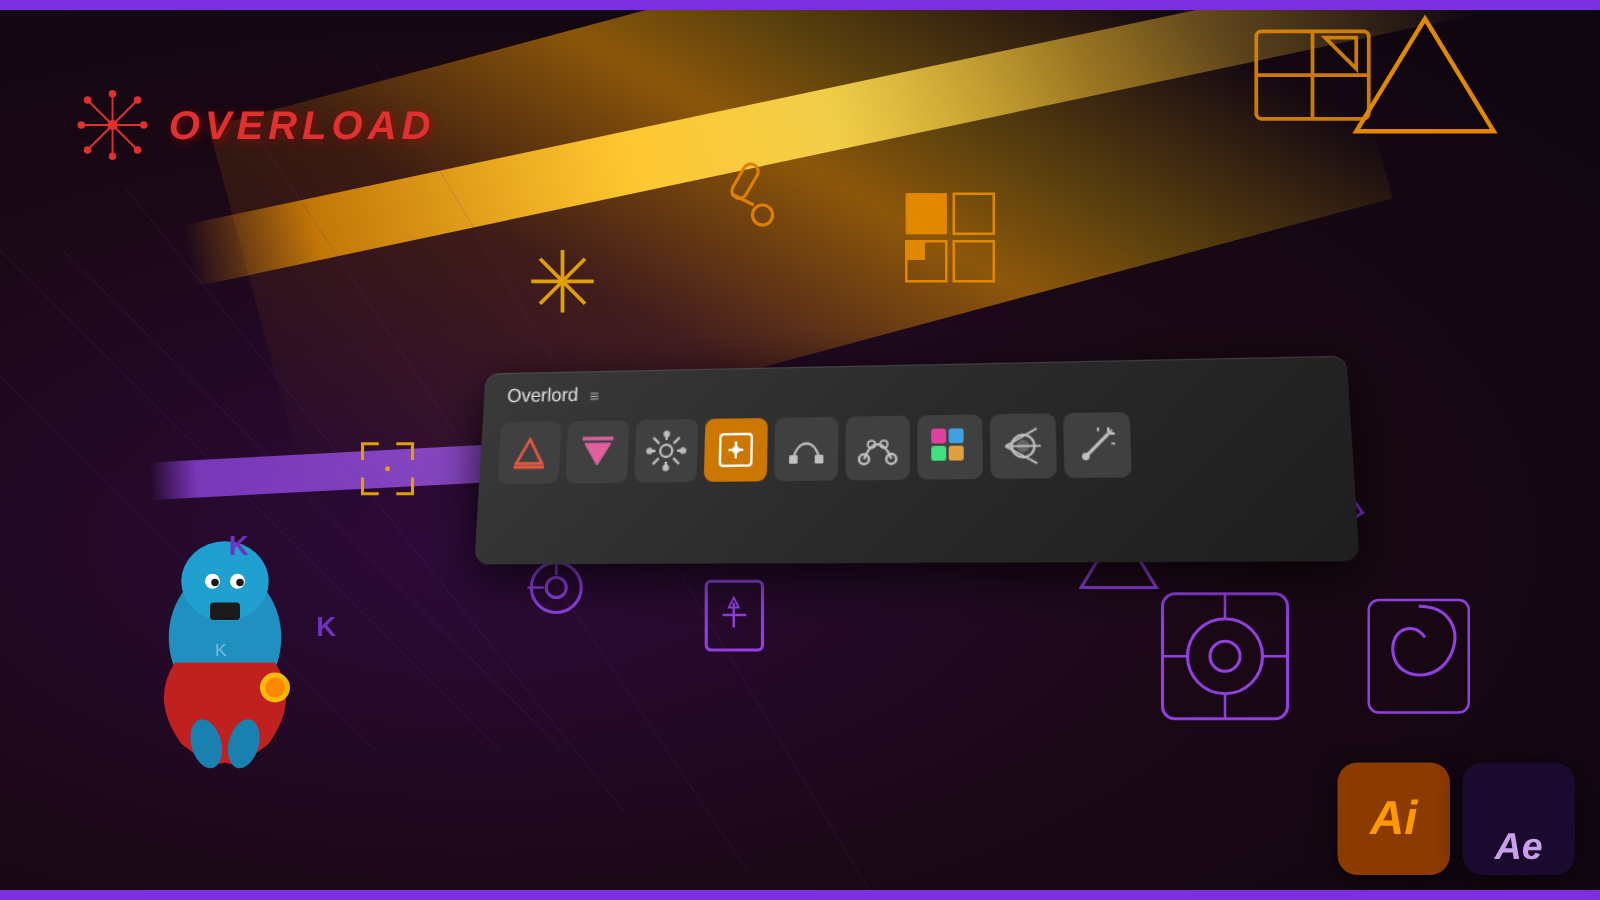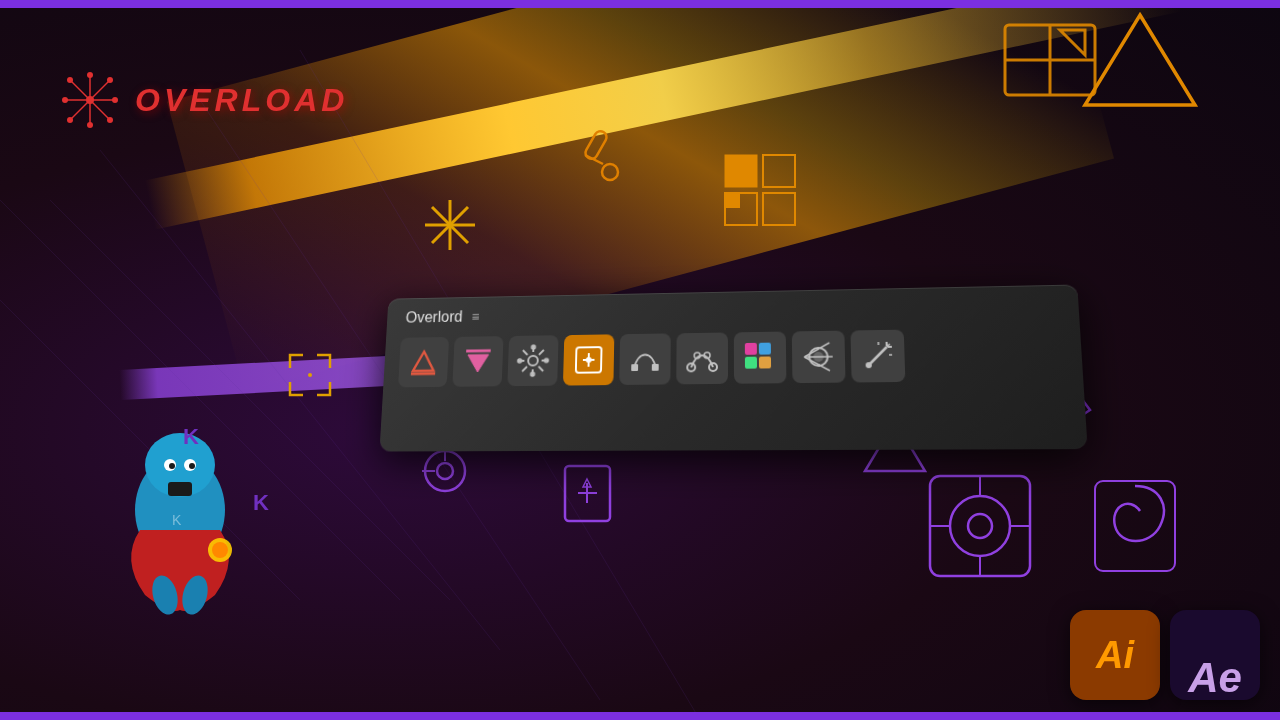--- a/index.html
+++ b/index.html
@@ -164,21 +164,21 @@
       height: 90px;
       background: #1a0a2e;
       border-radius: 16px;
       display: flex;
       align-items: center;
       justify-content: center;
       box-shadow: 0 4px 20px rgba(0,0,0,0.6);
     }
 
     .ae-text {
-      font-size: 42px;
+      font-size: 30px;
       font-weight: bold;
       color: #c8a0e8;
       font-style: italic;
       margin-top: 46px;
     }
 
     
     .deco-icon {
       position: absolute;
       pointer-events: none;

